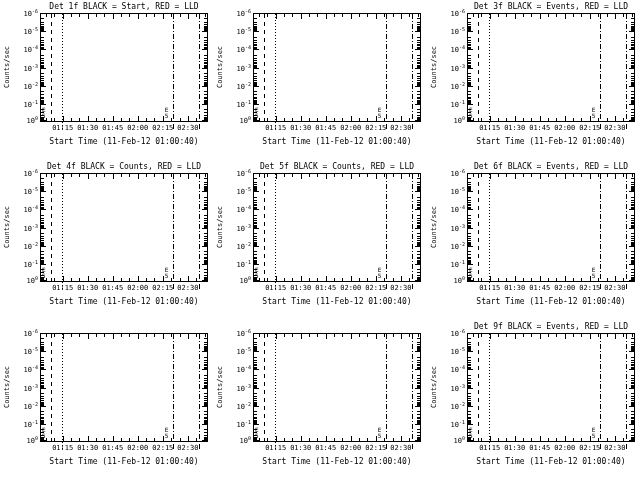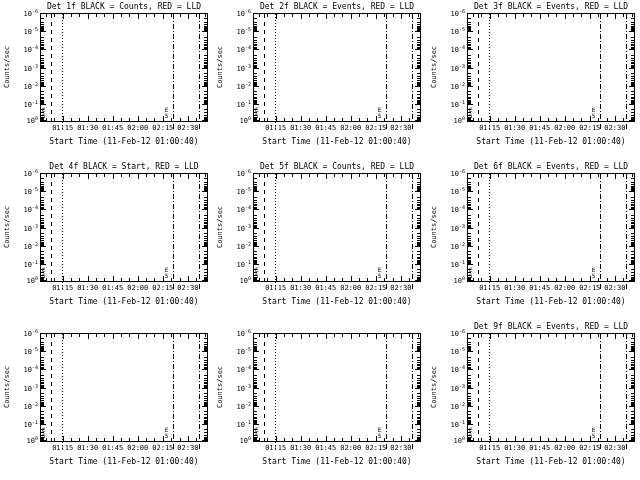--- a/index.html
+++ b/index.html
@@ -24,21 +24,21 @@
   .ln-dashdot{background:repeating-linear-gradient(to bottom,#000 0 5px,transparent 5px 7px,#000 7px 8px,transparent 8px 10px);}
   .flag{position:absolute;width:6px;font-size:6px;line-height:6px;word-break:break-all;
         white-space:normal;}
 </style>
 </head>
 <body>
 
 <div id="screen">
   <div id="grid">
   <div class="panel" style="left: 0px; top: 0px;">
-    <div class="title">Det 1f BLACK = Counts, RED = LLD</div>
+    <div class="title">Det 1f BLACK = Start, RED = LLD</div>
     <div class="ylabel">Counts/sec</div>
     <div class="frame"></div>
     <div class="xlabel">Start Time (11-Feb-12 01:00:40)</div>
   <div class="tick" style="left: 62.68px; top: 116px; width: 1px; height: 5px;"></div>
         <div class="tick" style="left: 62.68px; top: 14px; width: 1px; height: 5px;"></div>
         <div class="xtlab" style="left: 47.68px;">01:15</div>
         <div class="tick" style="left: 87.712px; top: 116px; width: 1px; height: 5px;"></div>
         <div class="tick" style="left: 87.712px; top: 14px; width: 1px; height: 5px;"></div>
         <div class="xtlab" style="left: 72.712px;">01:30</div>
         <div class="tick" style="left: 112.744px; top: 116px; width: 1px; height: 5px;"></div>
@@ -200,21 +200,20 @@
         <div class="tick" style="left: 204px; top: 121.164px; width: 3px; height: 1px;"></div>
         <div class="vline ln-dashed" style="left: 50.92px; top: 14px; height: 107px;"></div>
         <div class="vline ln-dotted" style="left: 62.176px; top: 14px; height: 116px;"></div>
         <div class="vline ln-dashdot" style="left: 172.72px; top: 14px; height: 116px;"></div>
         <div class="flag" style="left: 164.72px; top: 107px;">E5</div>
         <div class="vline ln-dashdot" style="left: 198.76px; top: 14px; height: 116px;"></div>
         <div class="flag" style="left: 42px; top: 107px;">E5</div>
       </div>
 
   <div class="panel" style="left: 213px; top: 0px;">
-    <div class="title">Det 2f BLACK = Events, RED = LLD</div>
     <div class="ylabel">Counts/sec</div>
     <div class="frame"></div>
     <div class="xlabel">Start Time (11-Feb-12 01:00:40)</div>
   <div class="tick" style="left: 62.68px; top: 116px; width: 1px; height: 5px;"></div>
         <div class="tick" style="left: 62.68px; top: 14px; width: 1px; height: 5px;"></div>
         <div class="xtlab" style="left: 47.68px;">01:15</div>
         <div class="tick" style="left: 87.712px; top: 116px; width: 1px; height: 5px;"></div>
         <div class="tick" style="left: 87.712px; top: 14px; width: 1px; height: 5px;"></div>
         <div class="xtlab" style="left: 72.712px;">01:30</div>
         <div class="tick" style="left: 112.744px; top: 116px; width: 1px; height: 5px;"></div>
@@ -552,21 +551,21 @@
         <div class="tick" style="left: 204px; top: 121.164px; width: 3px; height: 1px;"></div>
         <div class="vline ln-dashed" style="left: 50.92px; top: 14px; height: 107px;"></div>
         <div class="vline ln-dotted" style="left: 62.176px; top: 14px; height: 116px;"></div>
         <div class="vline ln-dashdot" style="left: 172.72px; top: 14px; height: 116px;"></div>
         <div class="flag" style="left: 164.72px; top: 107px;">E5</div>
         <div class="vline ln-dashdot" style="left: 198.76px; top: 14px; height: 116px;"></div>
         <div class="flag" style="left: 42px; top: 107px;">E5</div>
       </div>
 
   <div class="panel" style="left: 0px; top: 160px;">
-    <div class="title">Det 4f BLACK = Start, RED = LLD</div>
+    <div class="title">Det 4f BLACK = Counts, RED = LLD</div>
     <div class="ylabel">Counts/sec</div>
     <div class="frame"></div>
     <div class="xlabel">Start Time (11-Feb-12 01:00:40)</div>
   <div class="tick" style="left: 62.68px; top: 116px; width: 1px; height: 5px;"></div>
         <div class="tick" style="left: 62.68px; top: 14px; width: 1px; height: 5px;"></div>
         <div class="xtlab" style="left: 47.68px;">01:15</div>
         <div class="tick" style="left: 87.712px; top: 116px; width: 1px; height: 5px;"></div>
         <div class="tick" style="left: 87.712px; top: 14px; width: 1px; height: 5px;"></div>
         <div class="xtlab" style="left: 72.712px;">01:30</div>
         <div class="tick" style="left: 112.744px; top: 116px; width: 1px; height: 5px;"></div>

